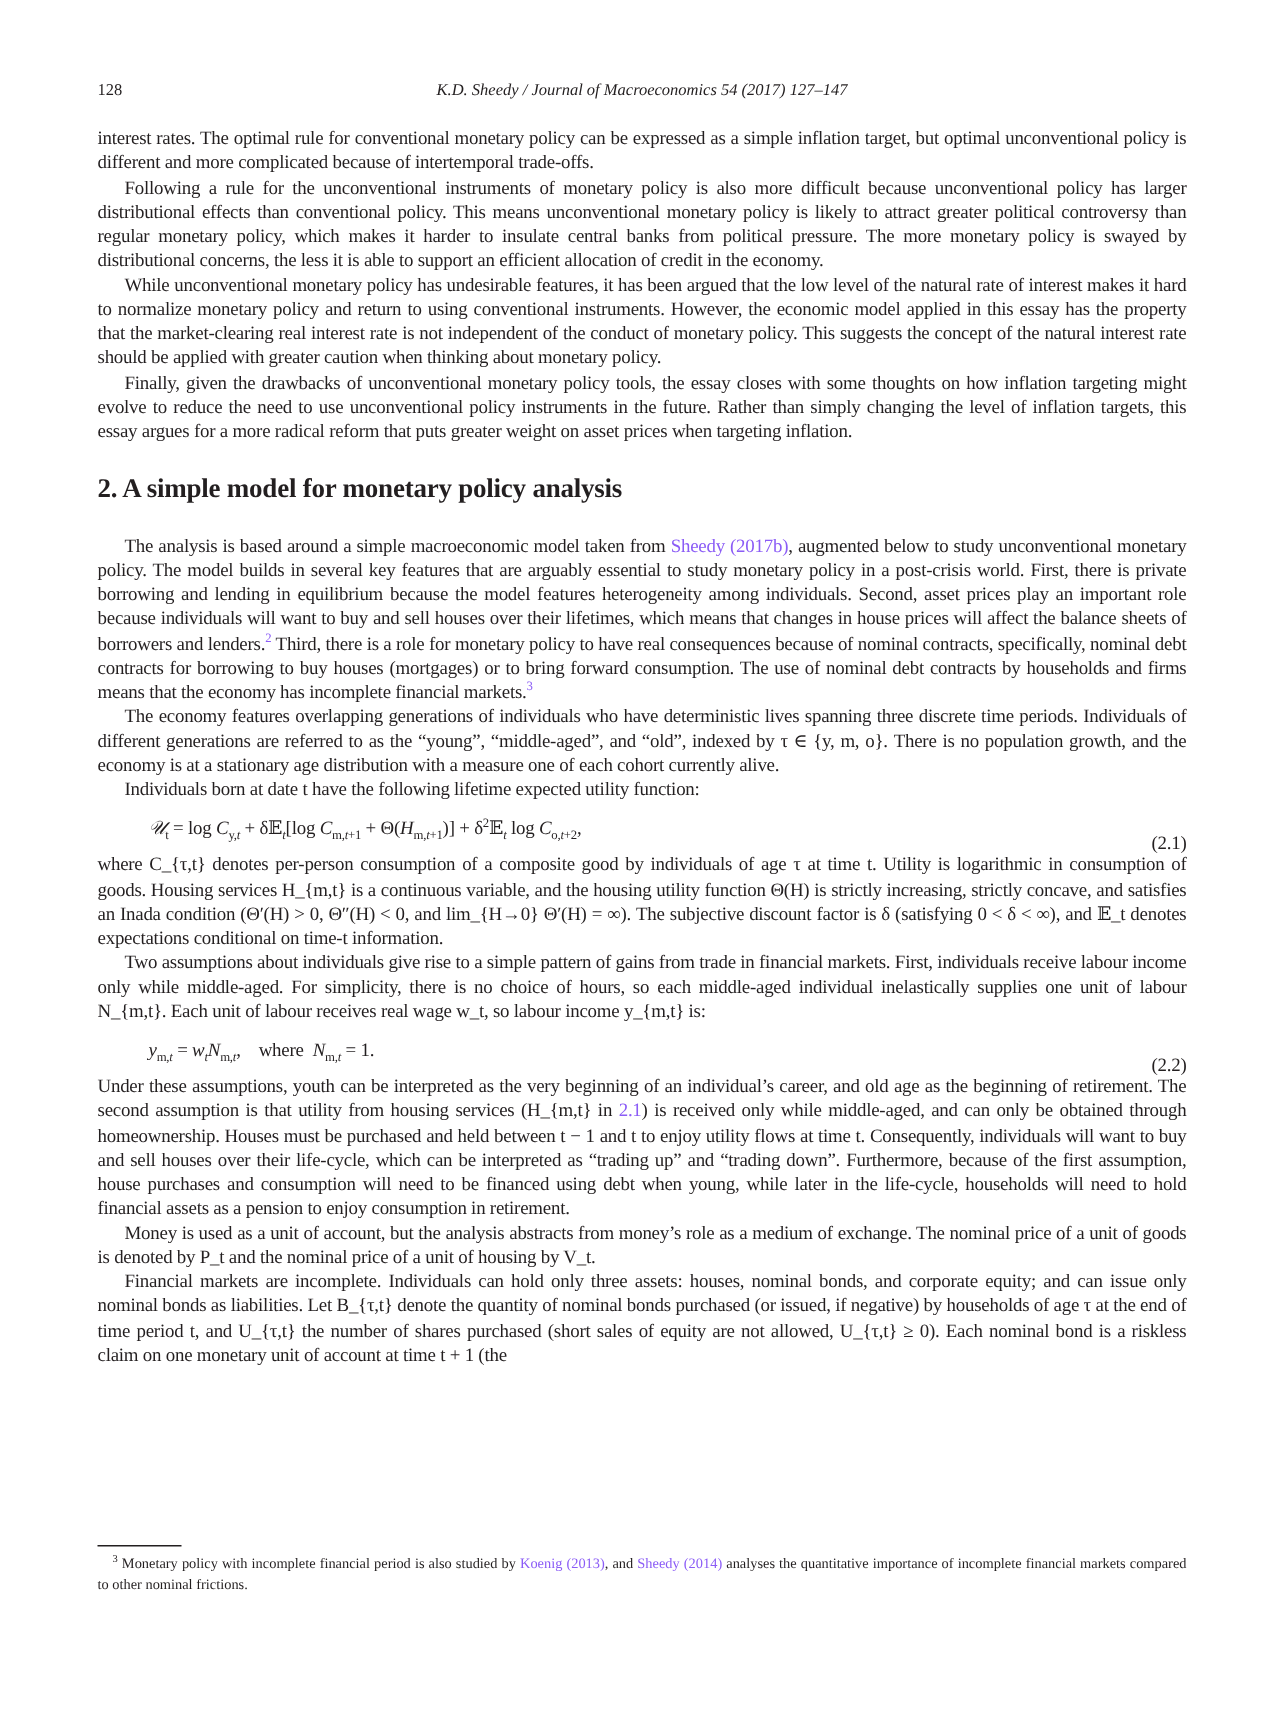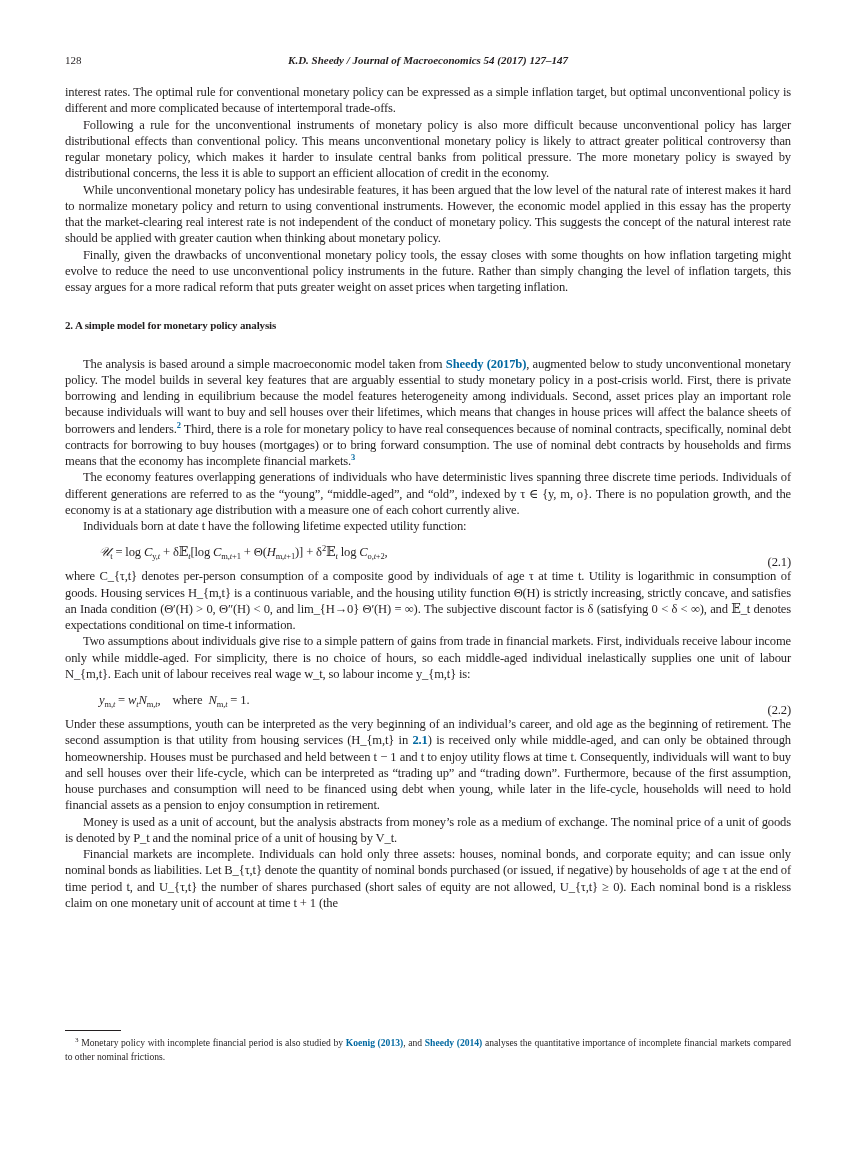--- a/index.html
+++ b/index.html
@@ -1,26 +1,26 @@
 <!DOCTYPE html>
 <html><head>
 <meta charset="utf-8">
 <style>
   html, body { margin: 0; padding: 0; background: #ffffff; }
   body { width: 846px; height: 1155px; position: relative; overflow: hidden;
          font-family: "Liberation Serif", "DejaVu Serif", serif; color: #231f20; }
   .page { position: absolute; left: 65px; top: 0; width: 726px; }
   .runhead { position: absolute; top: 54px; left: 0; width: 726px; height: 14px; font-size: 11px; }
   .runhead .pg { position: absolute; left: 0; top: 0; }
-  .runhead .jt { position: absolute; left: 0; right: 0; text-align: center; font-style: italic; font-weight: bold; }
+  .runhead .jt { position: absolute; left: 0; right: 0; text-align: center; font-style: italic; }
   .body { position: absolute; top: 84px; left: 0; width: 726px; font-size: 12.6px; line-height: 16.25px; text-align: justify; letter-spacing: -0.15px; }
   .body p { margin: 0; text-indent: 18px; }
   .body p.noind { text-indent: 0; }
-  .sec { font-weight: bold; margin: 22px 0 22px 0 !important; text-indent: 0 !important; font-size: 11px; }
-  a.ref { color: #0369a1; text-decoration: none; font-weight: bold; }
+  .sec { font-weight: bold; margin: 22px 0 22px 0 !important; text-indent: 0 !important; font-size: 18px; }
+  a.ref { color: #8b5cf6; text-decoration: none; }
   .eq { position: relative; height: 30px; margin: 4px 0 0 0; }
   .eq .f { position: absolute; left: 34px; top: 6px; font-style: normal; }
   .eq .n { position: absolute; right: 0; top: 16px; }
   i { font-style: italic; }
   sub { font-size: 8.5px; vertical-align: -3px; line-height: 0; }
   sup { font-size: 8.5px; vertical-align: 5px; line-height: 0; }
   .fnrule { position: absolute; top: 1030px; left: 0; width: 56px; border-top: 1px solid #231f20; }
   .fn { position: absolute; top: 1036px; left: 0; width: 726px; font-size: 9.6px; line-height: 14px; text-align: justify; }
   .fn p { margin: 0; text-indent: 10px; }
   .fn sup { font-size: 7px; vertical-align: 4px; }

